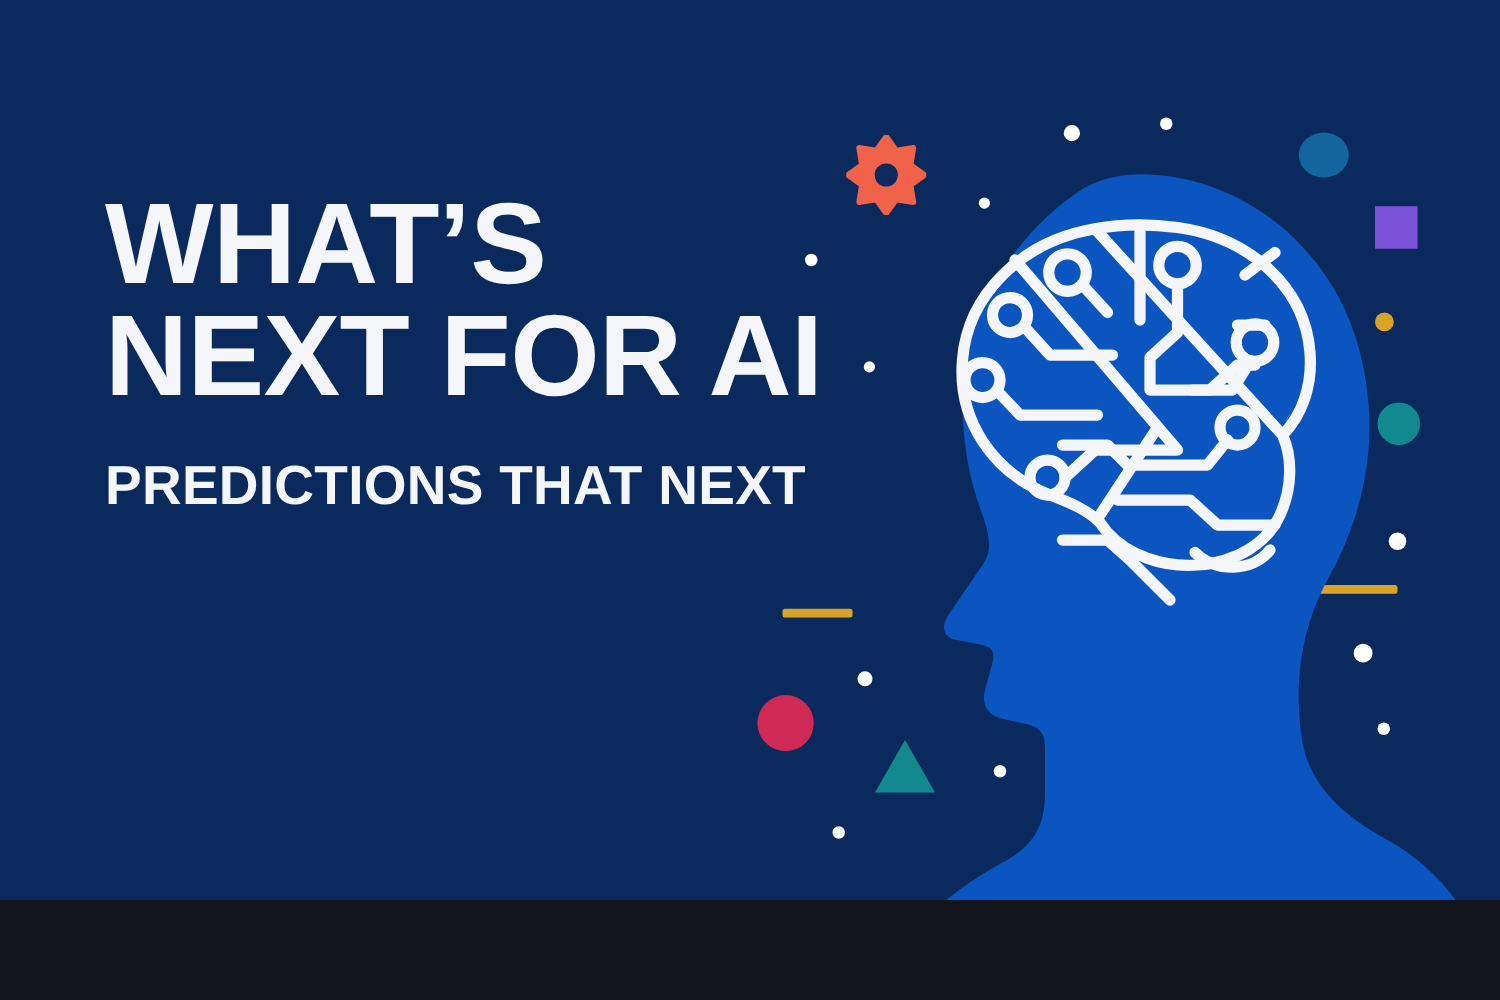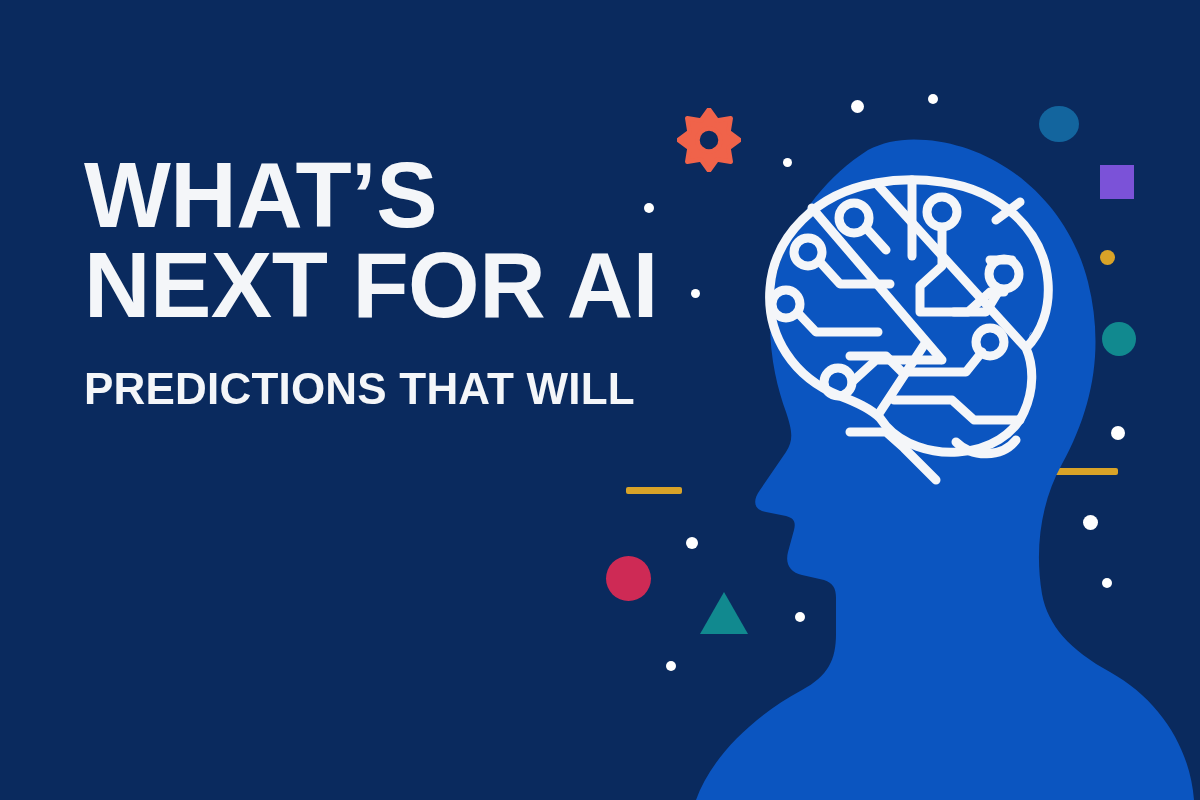--- a/index.html
+++ b/index.html
@@ -52,21 +52,21 @@
     font-weight:700;
     font-size:44px;
     line-height:1.12;
     letter-spacing:0.2px;
     white-space:nowrap;
   }
 </style>
 </head>
 <body>
 
-<div id="banner" style="width: 1200px; height: 800px; background: rgb(10, 42, 94);">
+<div id="banner" style="width: 1200px; height: 720px; background: rgb(10, 42, 94);">
 
   <div id="deco-layer">
       <svg viewBox="0 0 100 100" class="deco" style="position: absolute; left: 677px; top: 108px; width: 64px; height: 64px;">
         <path d="M50.00 2.00 L62.63 19.51 L83.94 16.06 L80.49 37.37 L98.00 50.00 L80.49 62.63 L83.94 83.94 L62.63 80.49 L50.00 98.00 L37.37 80.49 L16.06 83.94 L19.51 62.63 L2.00 50.00 L19.51 37.37 L16.06 16.06 L37.37 19.51 Z M 50 32 A 18 18 0 1 0 50 68 A 18 18 0 1 0 50 32 Z" fill="#f0634a" fill-rule="evenodd" stroke="#f0634a" stroke-width="7" stroke-linejoin="round"></path>
       </svg>
       <div class="deco circ" style="position: absolute; left: 1039px; top: 106px; width: 40px; height: 36px; background: rgb(19, 101, 158); border-radius: 50%;"></div>
       <div class="deco" style="position: absolute; left: 1100px; top: 165px; width: 34px; height: 34px; background: rgb(123, 82, 216);"></div>
       <div class="deco dot" style="position: absolute; left: 1100px; top: 250px; width: 15px; height: 15px; background: rgb(217, 163, 40); border-radius: 50%;"></div>
       <div class="deco dot" style="position: absolute; left: 1102px; top: 322px; width: 34px; height: 34px; background: rgb(17, 137, 143); border-radius: 50%;"></div>
       <div class="deco dot" style="position: absolute; left: 606px; top: 556px; width: 45px; height: 45px; background: rgb(206, 42, 85); border-radius: 50%;"></div>
@@ -166,17 +166,17 @@
       </g>
     </svg>
   </div>
 
   <div id="copy">
     <div class="headline" style="color: rgb(244, 246, 249);">
       <span class="l1">WHAT’S</span>
       <span class="l2">NEXT FOR AI</span>
     </div>
     <div class="sub" style="color: rgb(244, 246, 249);">
-      <span>PREDICTIONS THAT WILL</span><br>
+      <span>PREDICTIONS THAT NEXT</span><br>
     </div>
   </div>
 
 </div>
 
 </body></html>

